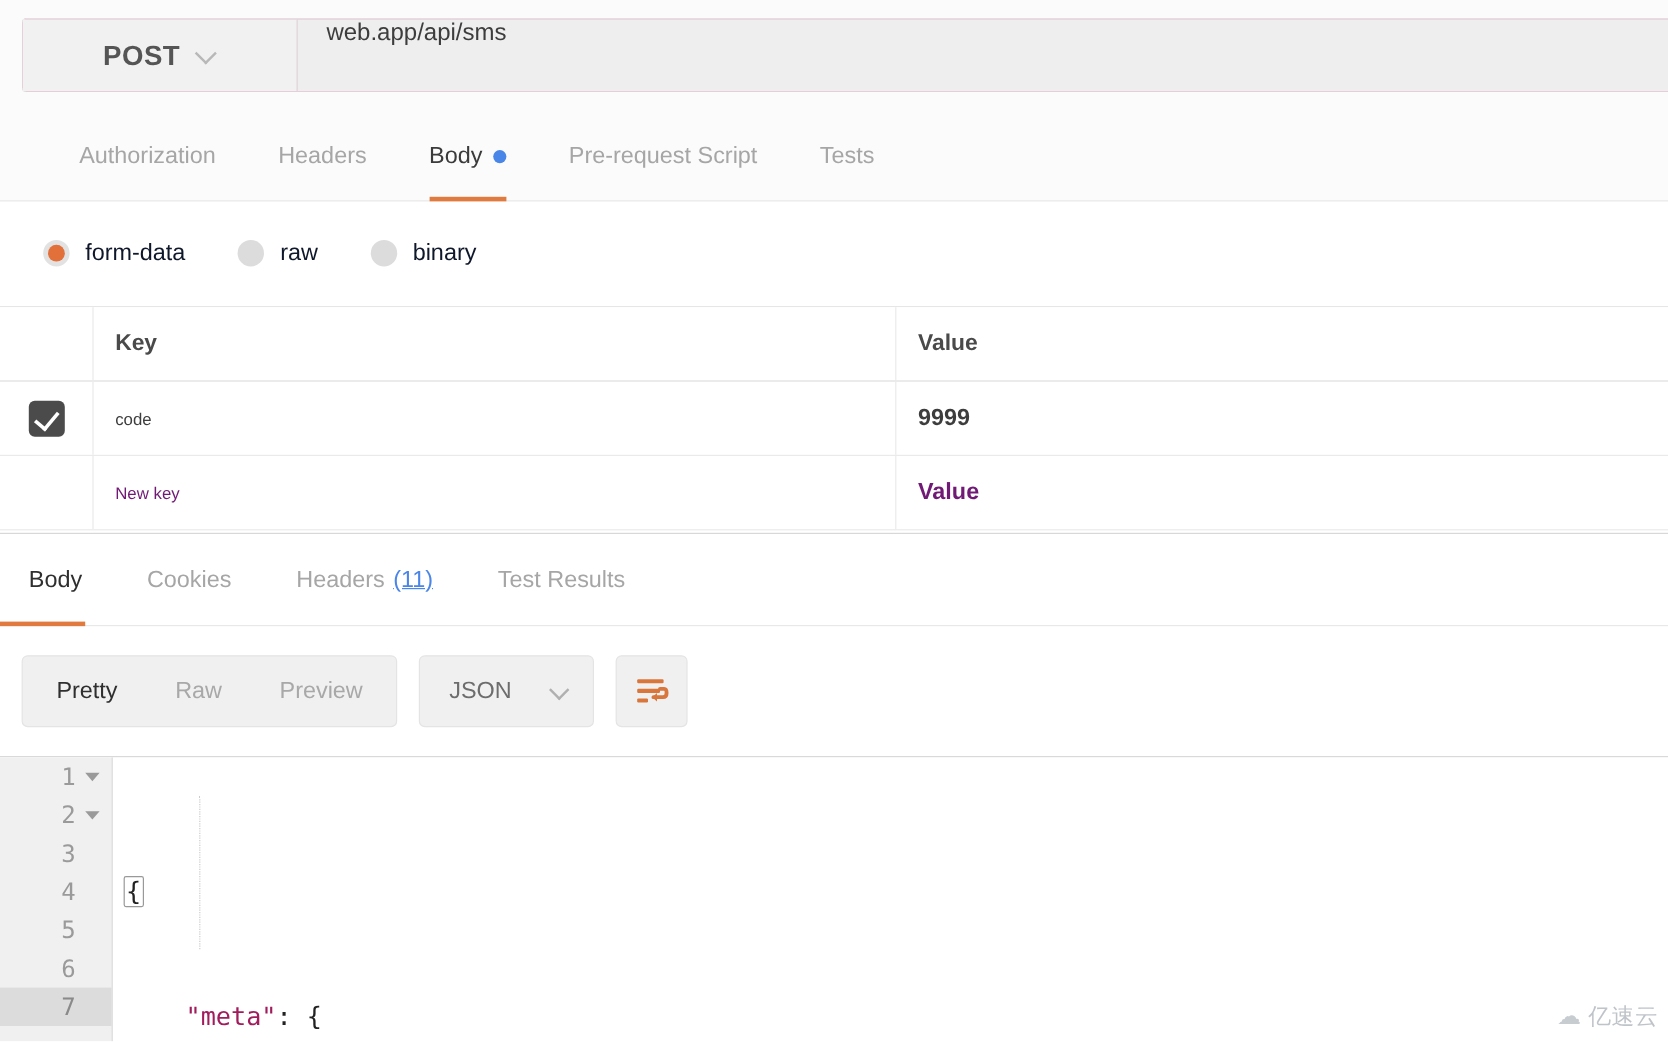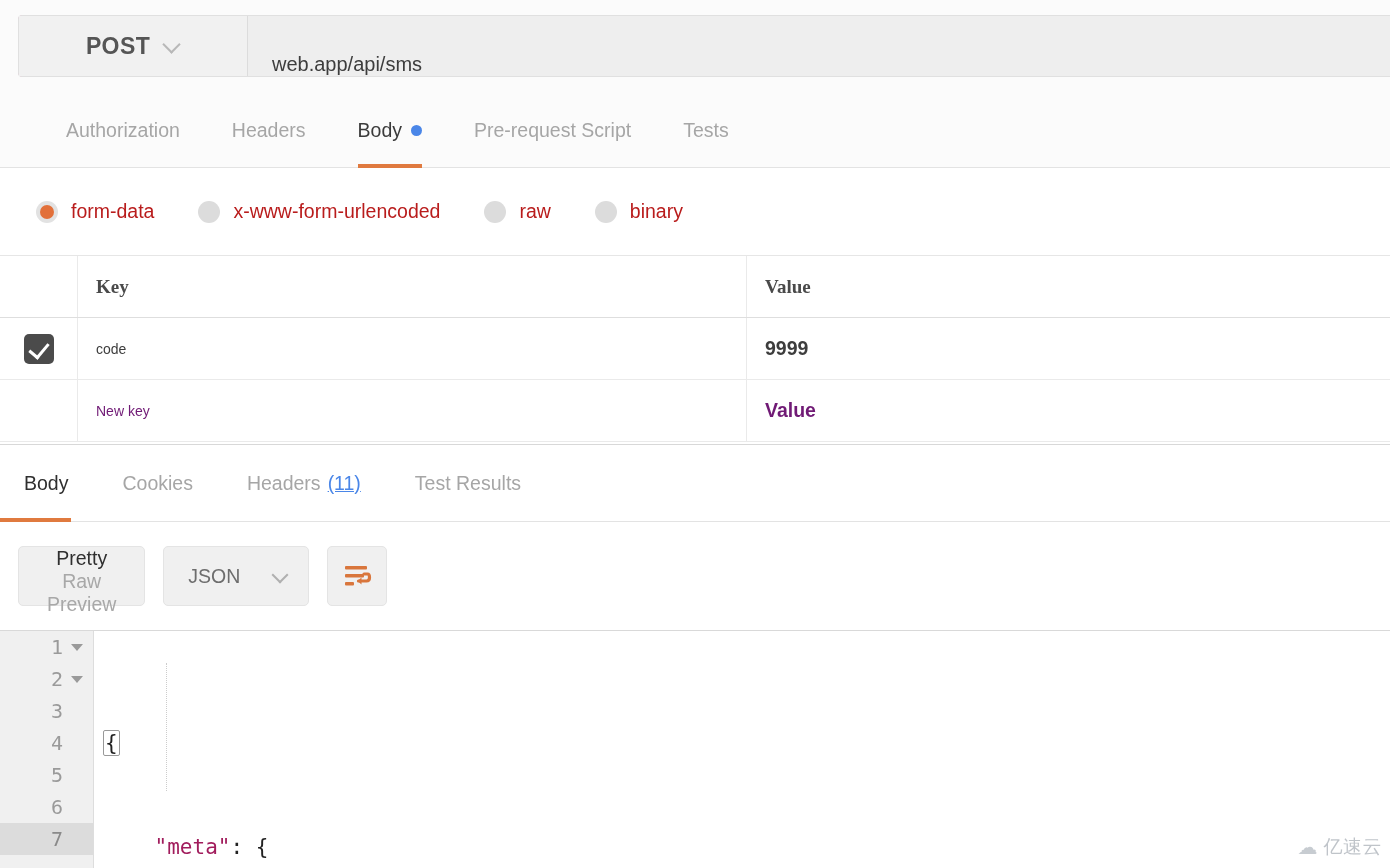--- a/index.html
+++ b/index.html
@@ -66,21 +66,21 @@
     position: absolute;
     left: 1px; top: 0px;
     width: 11px; height: 11px;
     border-right: 2.6px solid #b8b8b8;
     border-bottom: 2.6px solid #b8b8b8;
     transform: rotate(45deg);
   }
   .url-input {
     flex: 1;
     display: flex;
-    align-items: flex-end;
+    align-items: flex-start;
     padding-left: 24px;
     background: #eeeeee;
     font-size: 20px;
     color: #3d3d3d;
     cursor: text;
   }
 
   
   .req-tabs {
     position: absolute;
@@ -127,26 +127,26 @@
     width: 1390px;
     height: 88px;
     background: #ffffff;
     border-bottom: 1px solid #e6e6e6;
     display: flex;
     align-items: center;
     padding-left: 36px;
   }
   .radio-item {
     display: flex;
-    align-items: flex-end;
+    align-items: flex-start;
     gap: 13px;
     margin-right: 44px;
     cursor: pointer;
     font-size: 19.5px;
-    color: #b91c1c;
+    color: #0f172a;
     white-space: nowrap;
   }
   .radio-circle {
     width: 22px; height: 22px;
     border-radius: 50%;
     background: #dcdcdc;
     display: inline-block;
     position: relative;
     flex: none;
   }
@@ -167,21 +167,21 @@
     position: absolute;
     left: 0; top: 256px;
     width: 1390px;
     background: #ffffff;
   }
   .kv-row {
     display: flex;
     height: 62px;
     border-bottom: 1px solid #eaeaea;
   }
-  .kv-row.header { border-bottom: 1px solid #dedede; font-family: Liberation Serif, serif; }
+  .kv-row.header { border-bottom: 1px solid #dedede; }
   .kv-check {
     width: 78px;
     flex: none;
     display: flex;
     align-items: center;
     justify-content: center;
     border-right: 1px solid #eaeaea;
   }
   .kv-key {
     width: 669px;
@@ -278,21 +278,20 @@
     gap: 18px;
   }
   .seg {
     display: flex;
     align-items: center;
     height: 60px;
     background: #f0f0f0;
     border: 1px solid #e4e4e4;
     border-radius: 5px;
     padding: 0 4px;
-    flex-direction: column;
   }
   .seg-btn {
     padding: 0 24px;
     height: 52px;
     display: flex;
     align-items: center;
     font-size: 19.5px;
     color: #a8a8a8;
     cursor: pointer;
     border-radius: 4px;
@@ -475,24 +474,20 @@
     </div>
     <div class="req-tab">
       <span>Tests</span>
     </div>
   </div>
 
   <div class="radio-bar">
     <div class="radio-item selected">
       <span class="radio-circle"></span>
       <span>form-data</span>
-    </div>
-    <div class="radio-item">
-      <span class="radio-circle"></span>
-      <span>x-www-form-urlencoded</span>
     </div>
     <div class="radio-item">
       <span class="radio-circle"></span>
       <span>raw</span>
     </div>
     <div class="radio-item">
       <span class="radio-circle"></span>
       <span>binary</span>
     </div>
   </div>

